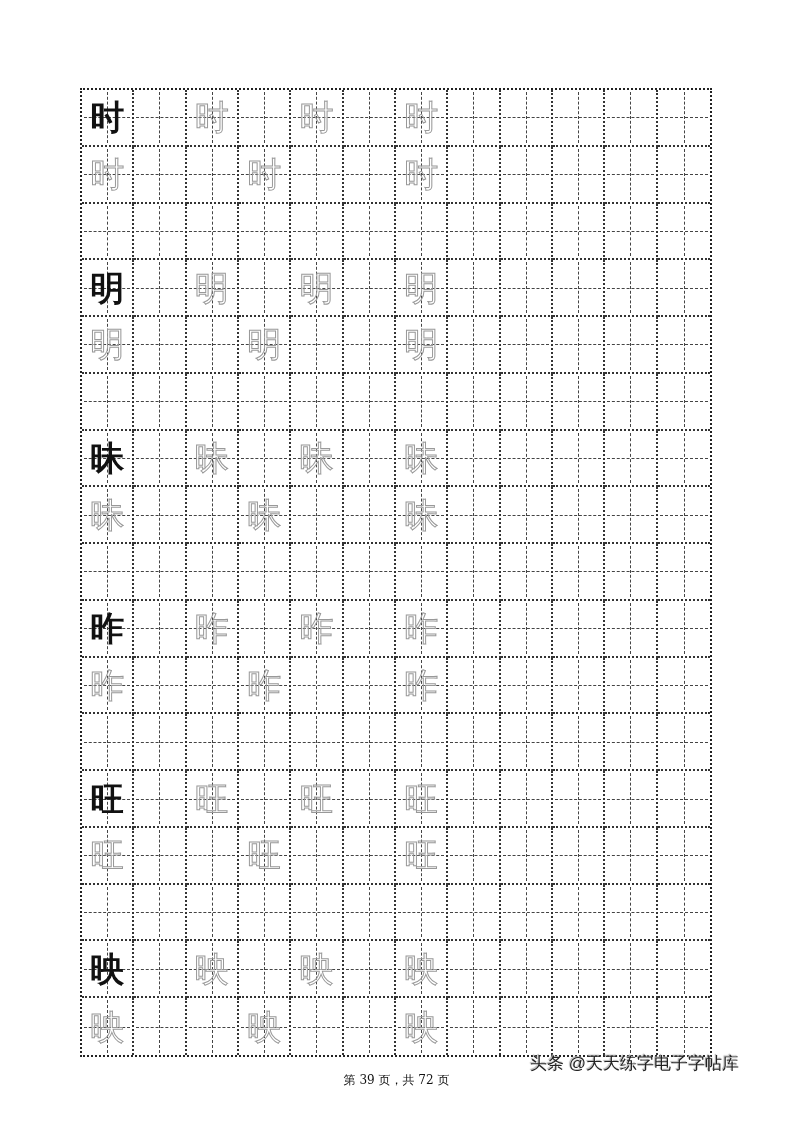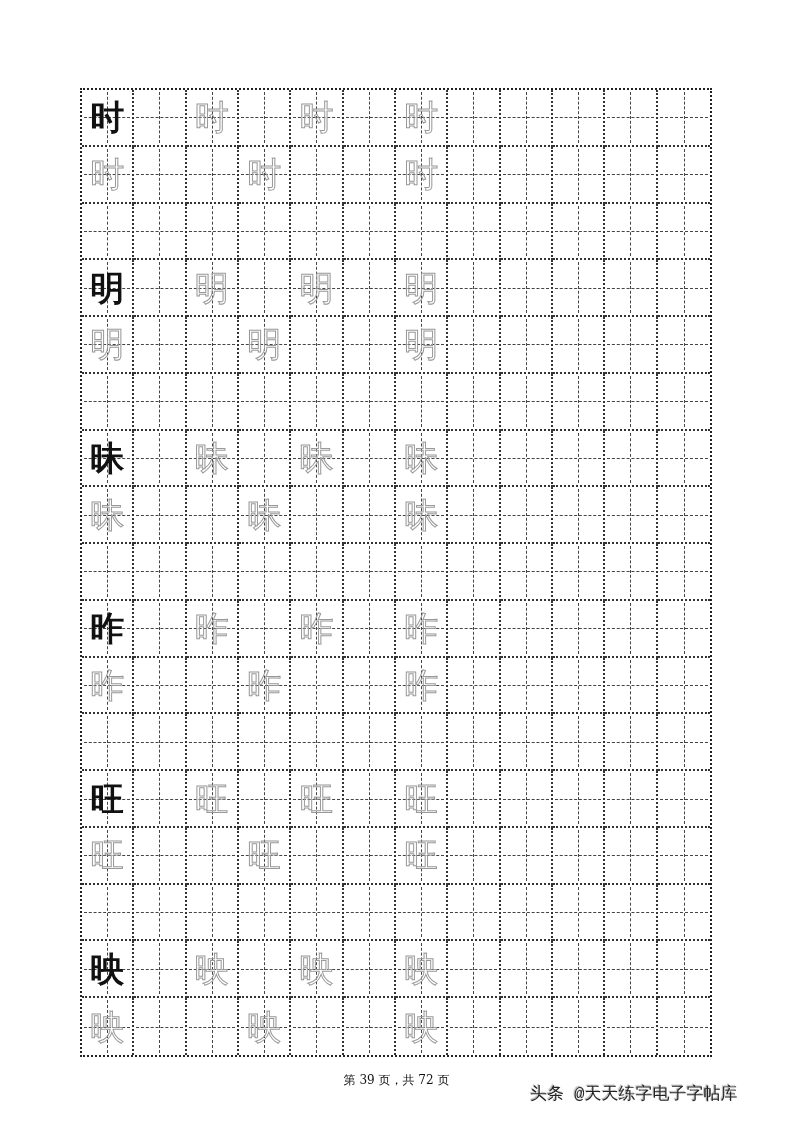--- a/index.html
+++ b/index.html
@@ -7,21 +7,21 @@
   #grid{position:absolute;left:80px;top:88px;width:632px;height:969px;border:2px dotted #222;box-sizing:border-box;display:grid;grid-template-columns:repeat(12,1fr);grid-template-rows:repeat(17,1fr);}
   .cell{position:relative;border-right:2px dotted #333;border-bottom:2px dotted #333;box-sizing:border-box;display:flex;align-items:center;justify-content:center;}
   .cell:nth-child(12n){border-right:none;}
   .cell.lastrow{border-bottom:none;}
   .cell::before{content:"";position:absolute;left:50%;top:2px;bottom:2px;border-left:1px dashed #444;}
   .cell::after{content:"";position:absolute;top:50%;left:2px;right:2px;border-top:1px dashed #444;}
   .ch{position:relative;z-index:1;font-family:"DejaVu Sans",sans-serif;font-size:34px;line-height:1;}
   .ch.model{color:#111;font-weight:bold;}
   .ch.trace{color:transparent;-webkit-text-stroke:1px #999;}
   #footer{position:absolute;top:1072px;left:0;width:793px;text-align:center;font-size:12px;color:#111;}
-  #watermark{position:absolute;top:1082px;left:530px;font-family:Liberation Mono, monospace;font-size:17px;color:#222;text-shadow:1px 1px 1px #fff,-1px -1px 1px #aaa;}
+  #watermark{position:absolute;top:1052px;left:530px;font-family:Liberation Sans, sans-serif;font-size:17px;color:#222;text-shadow:1px 1px 1px #fff,-1px -1px 1px #aaa;}
 </style>
 </head>
 <body>
 
 <div id="grid">
     <div class="cell">
       <span class="ch model">时</span>
     </div>
     <div class="cell"></div>
     <div class="cell">

